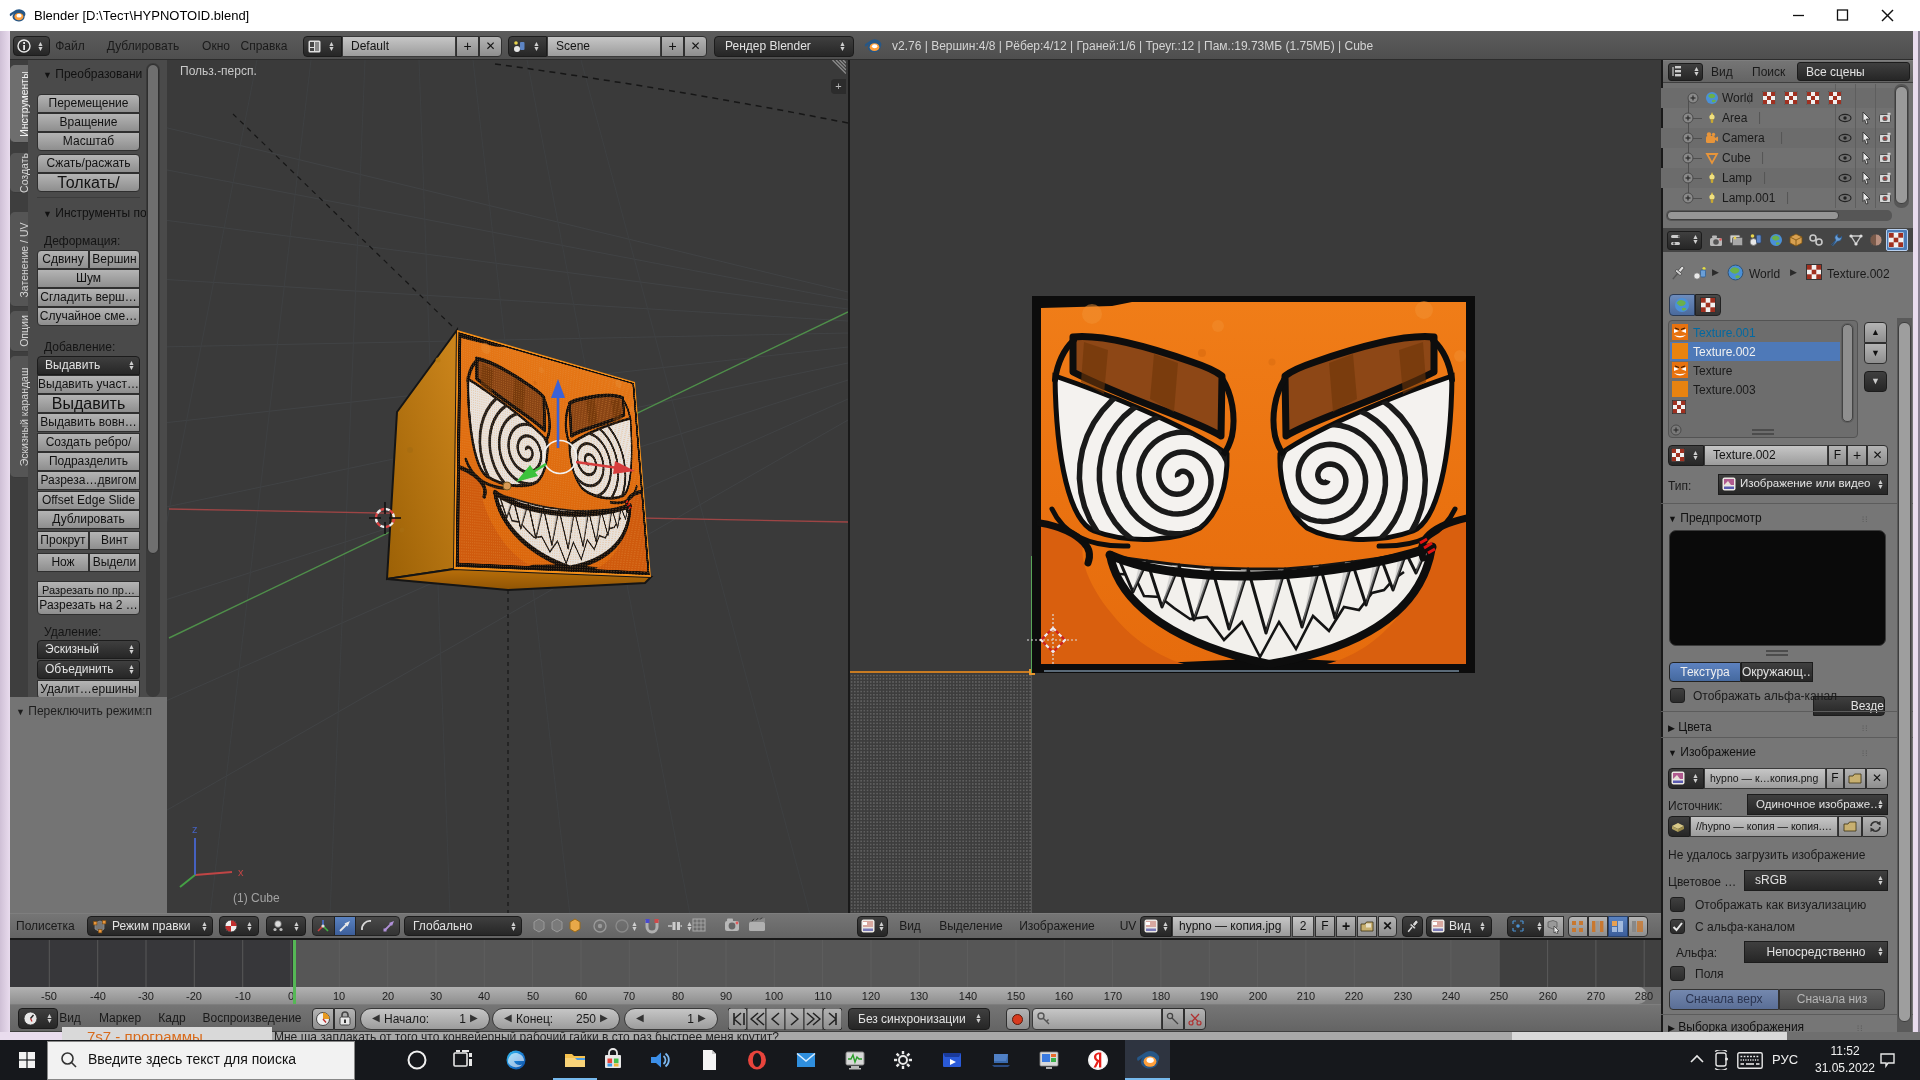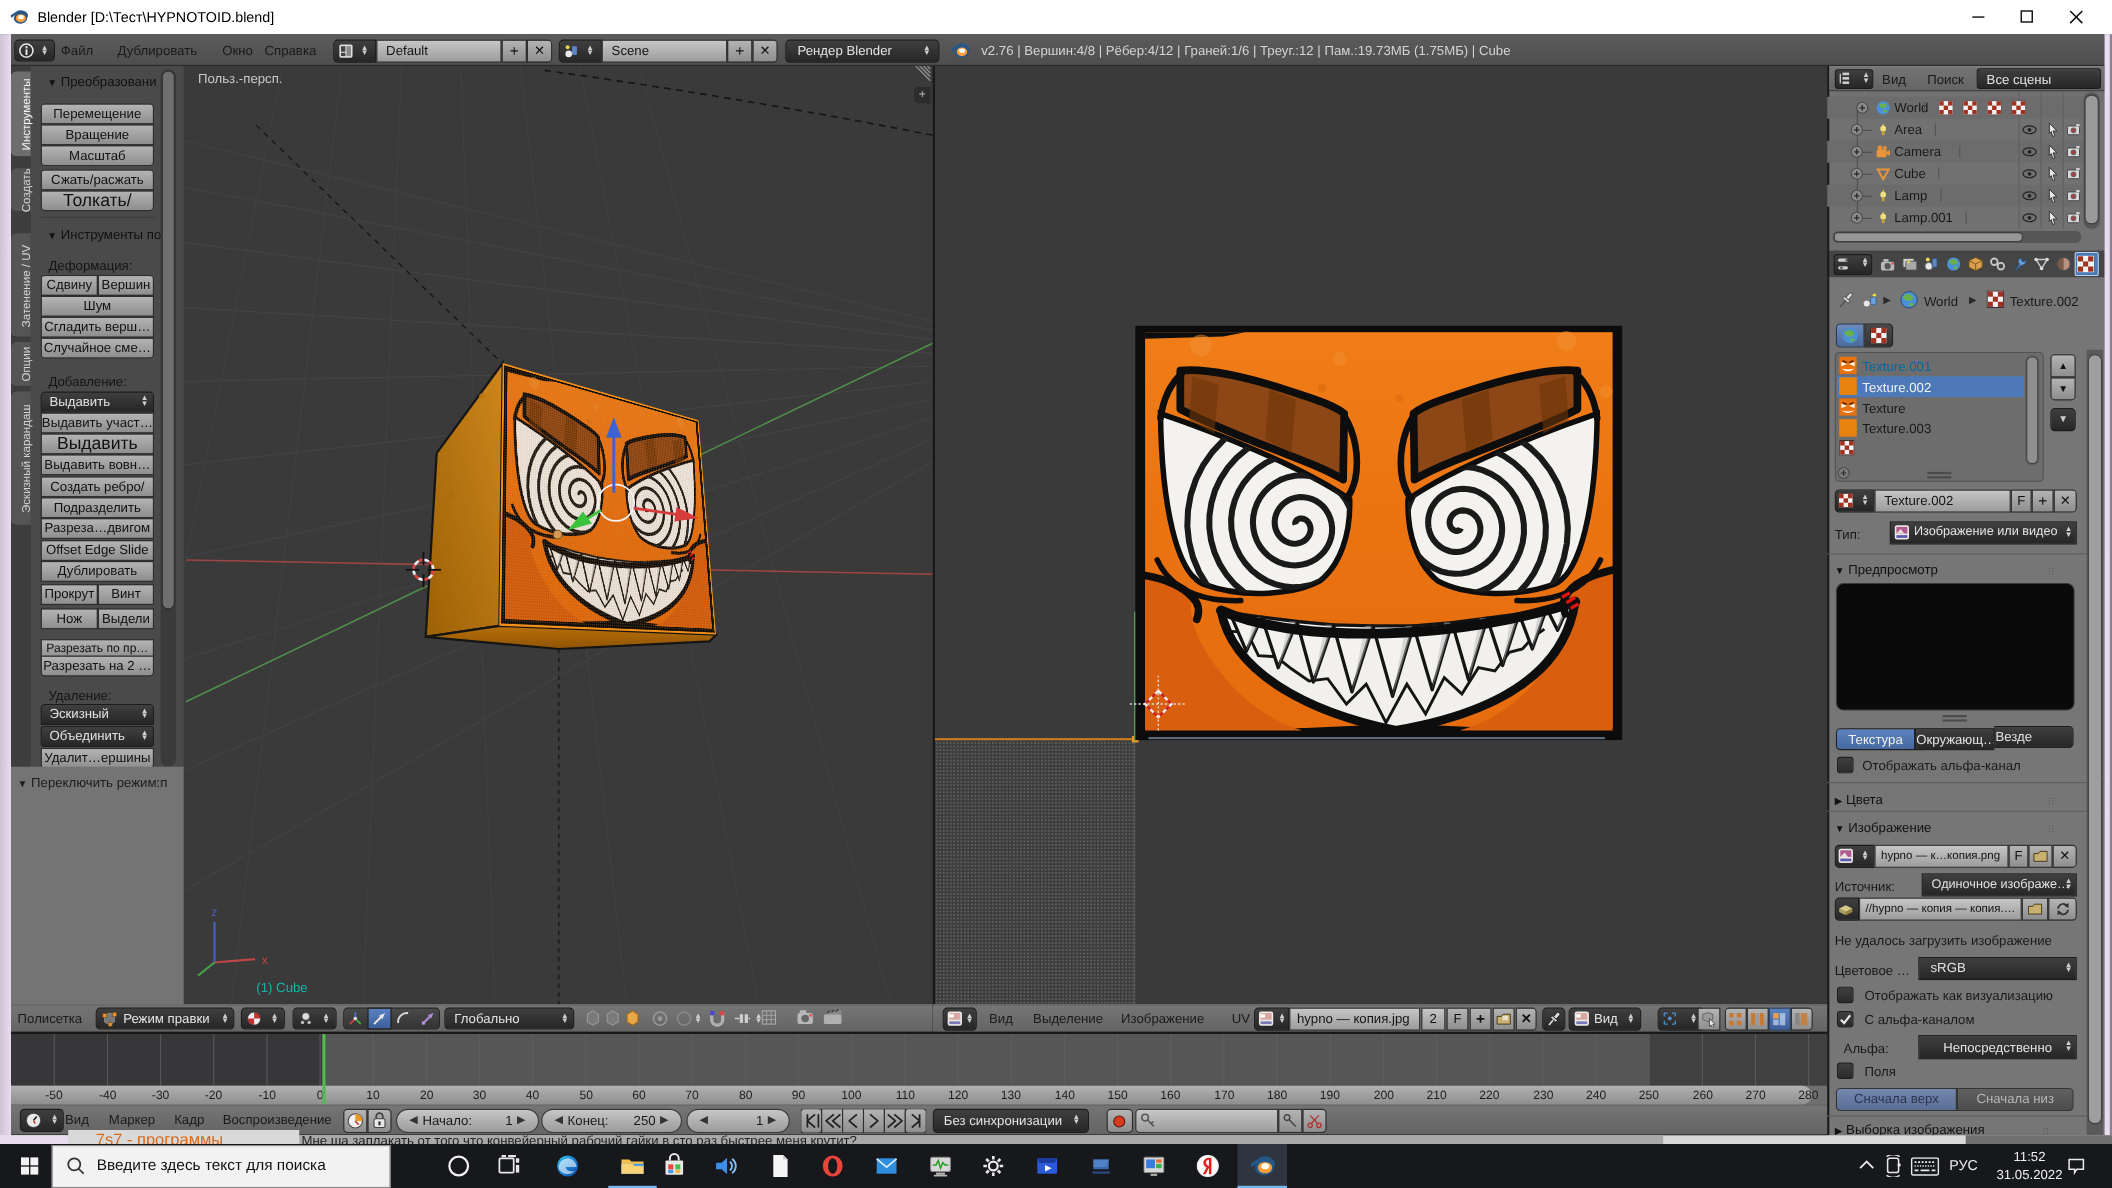--- a/index.html
+++ b/index.html
@@ -215,21 +215,21 @@
       <line x1="375" y1="462" x2="375" y2="474" stroke="#111" stroke-width="1.6"></line>
       <line x1="375" y1="454" x2="375" y2="442" stroke="#111" stroke-width="1.6"></line>
     </g>
     <line x1="185" y1="815" x2="222" y2="812" stroke="#c04545" stroke-width="2"></line>
     <line x1="185" y1="815" x2="185" y2="778" stroke="#4561c0" stroke-width="2"></line>
     <line x1="185" y1="815" x2="170" y2="827" stroke="#45a045" stroke-width="2"></line>
     <text x="228" y="816" fill="#c04545" font-size="11" font-family="Liberation Sans">x</text>
     <text x="182" y="773" fill="#4561c0" font-size="11" font-family="Liberation Sans">z</text>
   </svg>
 <div class="tw" style="left:180px;top:64px;color:#c9c9c9">Польз.-персп.</div>
-<div class="tw" style="left:233px;top:891px;color:#14b8a6">(1) Cube</div>
+<div class="tw" style="left:233px;top:891px;color:#a3a3a3">(1) Cube</div>
 <div class="a" style="left:831px;top:79px;width:15px;height:15px;background:#2c2c2c;border-radius:4px 0 0 4px;color:#b9b9b9;font-size:11px;line-height:14px;text-align:center">+</div>
 <div class="a" style="left:849px;top:79px;width:15px;height:15px;background:#2c2c2c;border-radius:0 4px 4px 0;color:#b9b9b9;font-size:11px;line-height:14px;text-align:center">+</div>
 <svg class="a" style="left:830px;top:60px" width="16" height="16" viewBox="0 0 16 16">
     <line x1="13.0" y1="0" x2="16" y2="3.0" stroke="#8a8a8a" stroke-width="1.4"></line>
     <line x1="9.5" y1="0" x2="16" y2="6.5" stroke="#8a8a8a" stroke-width="1.4"></line>
     <line x1="6.0" y1="0" x2="16" y2="10.0" stroke="#8a8a8a" stroke-width="1.4"></line>
     <line x1="2.5" y1="0" x2="16" y2="13.5" stroke="#8a8a8a" stroke-width="1.4"></line>
   </svg>
 <svg class="a" style="left:1643px;top:60px" width="16" height="16" viewBox="0 0 16 16">
     <line x1="13.0" y1="0" x2="16" y2="3.0" stroke="#8a8a8a" stroke-width="1.4"></line>
@@ -1061,21 +1061,21 @@
 <div class="tw" style="left:1740px;top:477px;font-size:11.5px">Изображение или видео</div>
 <div class="ud" style="left:1876px;top:479px">▲<br>▼</div>
 <div class="a" style="left:1661px;top:503px;width:252px;height:1px;background:#5c5c5c"></div>
 <div class="lbl" style="left:1668px;top:511px;color:#111"><span style="font-size:9px">▼</span>&nbsp;Предпросмотр</div>
 <div class="lbl" style="left:1862px;top:513px;font-size:8px;letter-spacing:1px;color:#555">⁝⁝</div>
 <div class="a" style="left:1669px;top:530px;width:217px;height:116px;background:#0a0a0a;border-radius:7px;border:1px solid #3a3a3a"></div>
 <div class="a" style="left:1766px;top:650px;width:22px;height:2px;background:#4c4c4c"></div>
 <div class="a" style="left:1766px;top:654px;width:22px;height:2px;background:#4c4c4c"></div>
 <div class="a" style="left:1669px;top:662px;width:72px;height:20px;background:linear-gradient(#5d82c0,#45699f);border:1px solid #222;border-radius:4px 0 0 4px;color:#f0f0f0;font-size:12px;text-align:center;line-height:18px">Текстура</div>
 <div class="mnu" style="left:1741px;top:662px;width:72px;height:20px;border-radius:0;text-align:center;line-height:18px">Окружающ…</div>
-<div class="mnu" style="left:1813px;top:660px;width:72px;height:20px;border-radius:0 4px 4px 0;text-align:left;line-height:18px">Везде</div>
+<div class="mnu" style="left:1813px;top:696px;width:72px;height:20px;border-radius:0 4px 4px 0;text-align:right;line-height:18px">Везде</div>
 <div class="a" style="left:1670px;top:688px;width:15px;height:15px;background:linear-gradient(#3f3f3f,#2b2b2b);border:1px solid #1e1e1e;border-radius:3px"></div>
 <div class="t" style="left:1693px;top:689px">Отображать альфа-канал</div>
 <div class="a" style="left:1661px;top:711px;width:252px;height:1px;background:#5c5c5c"></div>
 <div class="lbl" style="left:1668px;top:720px;color:#111"><span style="font-size:9px">▶</span>&nbsp;Цвета</div>
 <div class="lbl" style="left:1862px;top:722px;font-size:8px;letter-spacing:1px;color:#555">⁝⁝</div>
 <div class="a" style="left:1661px;top:737px;width:252px;height:1px;background:#5c5c5c"></div>
 <div class="lbl" style="left:1668px;top:745px;color:#111"><span style="font-size:9px">▼</span>&nbsp;Изображение</div>
 <div class="lbl" style="left:1862px;top:747px;font-size:8px;letter-spacing:1px;color:#555">⁝⁝</div>
 <div class="mnu" style="left:1668px;top:768px;width:36px;height:21px;border-radius:4px 0 0 4px"></div>
 <svg class="a" style="left:1671px;top:771px" width="14" height="14" viewBox="0 0 14 14">

